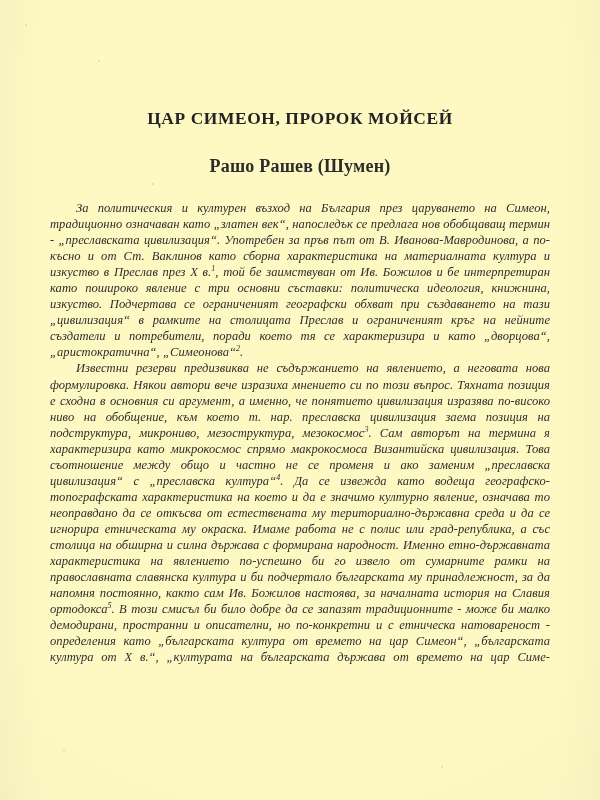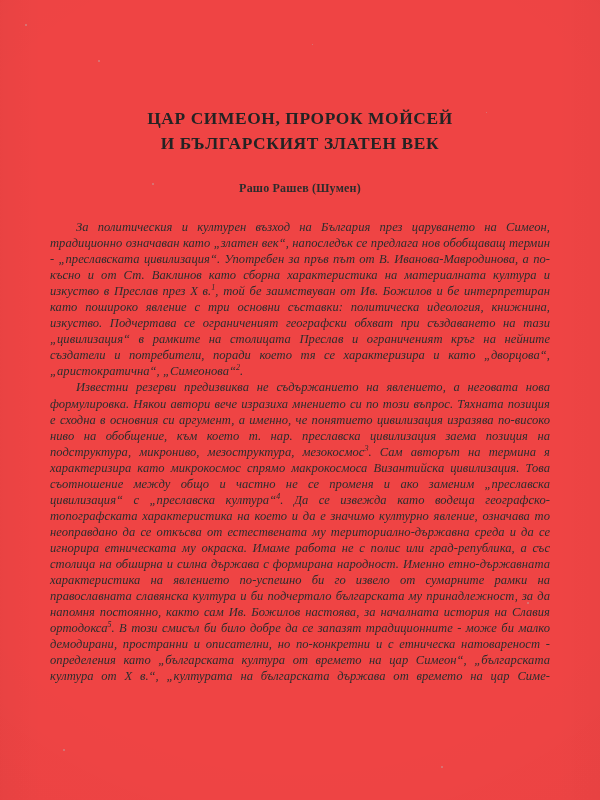--- a/index.html
+++ b/index.html
@@ -4,21 +4,21 @@
 <style>
   html, body {
     margin: 0;
     padding: 0;
     background: #ffffff;
   }
   #page {
     position: relative;
     width: 600px;
     height: 800px;
-    background: #ef4444;
+    background: #fef9c3;
     overflow: hidden;
     font-family: "Liberation Serif", "DejaVu Serif", serif;
     color: #2b2b2b;
   }
   
   #paper-tone {
     position: absolute;
     inset: 0;
     background:
       radial-gradient(ellipse 120% 90% at 50% 45%, rgba(255,255,255,0) 55%, rgba(0,0,0,0.035) 100%),
@@ -54,21 +54,21 @@
     letter-spacing: 0.6px;
     line-height: 25px;
     font-weight: 700;
     color: #232323;
     white-space: nowrap;
   }
 
   .byline {
     text-align: center;
     margin-top: 25px;
-    font-size: 12px;
+    font-size: 18px;
     font-weight: 700;
     color: #2c2c2c;
     letter-spacing: .2px;
   }
 
   .body-block {
     margin-top: 23px;
     font-style: italic;
   }
   p.para {
@@ -118,21 +118,20 @@
     <i style="left:441px;top:766px;width:2px;height:2px;"></i>
     <i style="left:63px;top:749px;width:2px;height:2px;"></i>
     <i style="left:312px;top:44px;width:1px;height:1px;"></i>
     <i style="left:486px;top:112px;width:1px;height:1px;"></i>
   </div>
 
   <div id="content">
 
     <div class="title-block">
       <div class="title-line">ЦАР СИМЕОН, ПРОРОК МОЙСЕЙ</div>
-      <div class="title-line">И БЪЛГАРСКИЯТ ЗЛАТЕН ВЕК</div>
     </div>
 
     <div class="byline">Рашо Рашев (Шумен)</div>
 
     <div class="body-block">
 
       <p class="para"><span>За политическия и културен възход на България през царуването на Симеон, традиционно означаван като „златен век“, напоследък се предлага нов обобщаващ термин - „преславската цивилизация“. Употребен за пръв път от В. Иванова-Мавродинова, а по-късно и от Ст. Ваклинов като сборна характеристика на материалната култура и изкуство в Преслав през X в.</span><sup>1</sup><span>, той бе заимствуван от Ив. Божилов и бе интерпретиран като пошироко явление с три основни съставки: политическа идеология, книжнина, изкуство. Подчертава се ограниченият географски обхват при създаването на тази „цивилизация“ в рамките на столицата Преслав и ограниченият кръг на нейните създатели и потребители, поради което тя се характеризира и като „дворцова“, „аристократична“, „Симеонова“</span><sup>2</sup><span>.</span></p>
 
       <p class="para last"><span>Известни резерви предизвиква не съдържанието на явлението, а неговата нова формулировка. Някои автори вече изразиха мнението си по този въпрос. Тяхната позиция е сходна в основния си аргумент, а именно, че понятието цивилизация изразява по-високо ниво на обобщение, към което т. нар. преславска цивилизация заема позиция на подструктура, микрониво, мезоструктура, мезокосмос</span><sup>3</sup><span>. Сам авторът на термина я характеризира като микрокосмос спрямо макрокосмоса Византийска цивилизация. Това съотношение между общо и частно не се променя и ако заменим „преславска цивилизация“ с „преславска култура“</span><sup>4</sup><span>. Да се извежда като водеща географско-топографската характеристика на което и да е значимо културно явление, означава то неоправдано да се откъсва от естествената му териториално-държавна среда и да се игнорира етническата му окраска. Имаме работа не с полис или град-република, а със столица на обширна и силна държава с формирана народност. Именно етно-държавната характеристика на явлението по-успешно би го извело от сумарните рамки на православната славянска култура и би подчертало българската му принадлежност, за да напомня постоянно, както сам Ив. Божилов настоява, за началната история на Славия ортодокса</span><sup>5</sup><span>. В този смисъл би било добре да се запазят традиционните - може би малко демодирани, пространни и описателни, но по-конкретни и с етническа натовареност - определения като „българската култура от времето на цар Симеон“, „българската култура от X в.“, „културата на българската държава от времето на цар Симе-</span></p>
 

